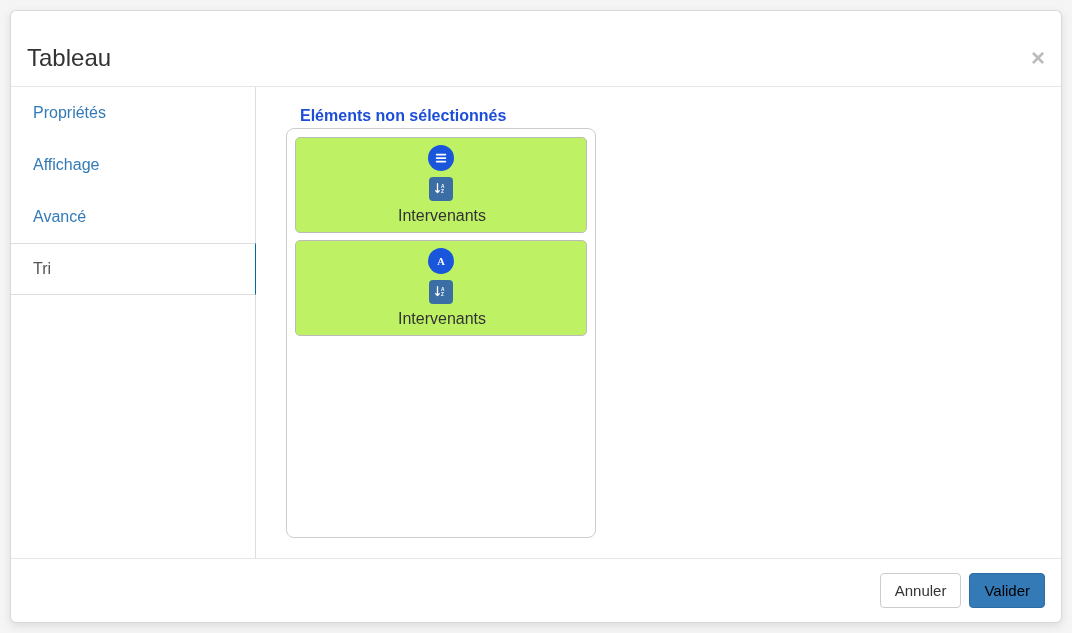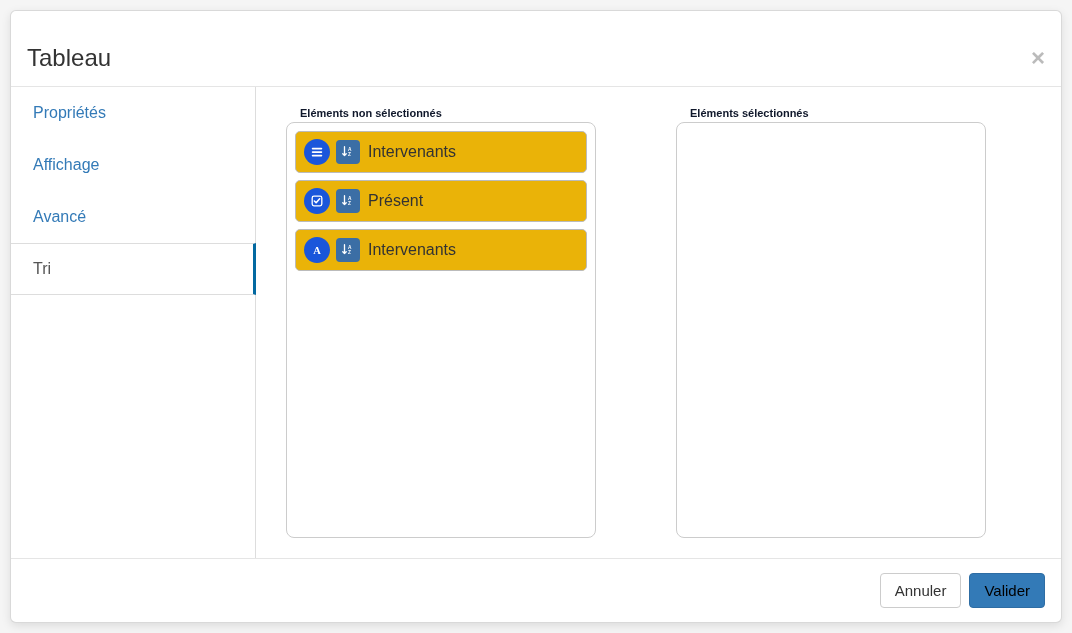--- a/index.html
+++ b/index.html
@@ -63,36 +63,36 @@
       cursor: pointer;
       border: 1px solid transparent;
       border-left: none;
       margin-right: -1px;
     }
     .sidebar-tab.active {
       color: #555;
       background: #fff;
       border-top: 1px solid #ddd;
       border-bottom: 1px solid #ddd;
-      border-right: 3px solid #0369a1;
+      border-right: 1px solid #0369a1;
     }
     .main-content {
       flex: 1;
       padding: 20px 30px;
       display: flex;
       gap: 80px;
     }
     .column {
       display: flex;
       flex-direction: column;
     }
     .column-title {
-      font-size: 11px;
+      font-size: 16px;
       font-weight: 700;
-      color: #0f172a;
+      color: #1d4ed8;
       padding-left: 14px;
       margin-bottom: 3px;
     }
     .panel {
       width: 310px;
       height: 432px;
       border: 1px solid #ccc;
       border-radius: 8px;
       padding: 8px;
       display: flex;
@@ -100,21 +100,22 @@
       gap: 7px;
     }
     .list-item {
       border: 1px solid #bbb;
       border-radius: 5px;
       padding: 7px 8px;
       display: flex;
       align-items: center;
       gap: 6px;
       cursor: grab;
-      background: #eab308;
+      background: #bef264;
+      flex-direction: column;
     }
     .type-icon {
       width: 26px;
       height: 26px;
       border-radius: 50%;
       background: #1a56db;
       display: flex;
       align-items: center;
       justify-content: center;
       flex-shrink: 0;
@@ -200,60 +201,40 @@
             <span class="sort-icon">
               <svg viewBox="0 0 16 16" fill="white">
                 <path d="M4 2 L4 12 M4 12 L2 10 M4 12 L6 10" stroke="white" stroke-width="1.5" fill="none" stroke-linecap="round" stroke-linejoin="round"></path>
                 <text x="8" y="7" font-size="5.5" font-weight="700" fill="white">A</text>
                 <text x="8" y="13" font-size="5.5" font-weight="700" fill="white">Z</text>
               </svg>
             </span>
             <span class="item-label">Intervenants</span>
           </div>
 
+
           <div class="list-item">
             <span class="type-icon">
-              <svg viewBox="0 0 16 16" fill="none">
-                <rect x="2.5" y="2.5" width="11" height="11" rx="2" stroke="white" stroke-width="1.5"></rect>
-                <path d="M5 8 L7 10 L11 5.5" stroke="white" stroke-width="1.8" stroke-linecap="round" stroke-linejoin="round"></path>
+              <svg viewBox="0 0 16 16">
+                <text x="8" y="12" text-anchor="middle" font-size="12" font-weight="700" fill="white" font-family="Georgia, serif">A</text>
               </svg>
             </span>
             <span class="sort-icon">
               <svg viewBox="0 0 16 16" fill="white">
                 <path d="M4 2 L4 12 M4 12 L2 10 M4 12 L6 10" stroke="white" stroke-width="1.5" fill="none" stroke-linecap="round" stroke-linejoin="round"></path>
                 <text x="8" y="7" font-size="5.5" font-weight="700" fill="white">A</text>
                 <text x="8" y="13" font-size="5.5" font-weight="700" fill="white">Z</text>
               </svg>
             </span>
-            <span class="item-label">Présent</span>
-          </div>
-
-          <div class="list-item">
-            <span class="type-icon">
-              <svg viewBox="0 0 16 16">
-                <text x="8" y="12" text-anchor="middle" font-size="12" font-weight="700" fill="white" font-family="Georgia, serif">A</text>
-              </svg>
-            </span>
-            <span class="sort-icon">
-              <svg viewBox="0 0 16 16" fill="white">
-                <path d="M4 2 L4 12 M4 12 L2 10 M4 12 L6 10" stroke="white" stroke-width="1.5" fill="none" stroke-linecap="round" stroke-linejoin="round"></path>
-                <text x="8" y="7" font-size="5.5" font-weight="700" fill="white">A</text>
-                <text x="8" y="13" font-size="5.5" font-weight="700" fill="white">Z</text>
-              </svg>
-            </span>
             <span class="item-label">Intervenants</span>
           </div>
 
         </div>
       </div>
 
-      <div class="column">
-        <div class="column-title">Eléments sélectionnés</div>
-        <div class="panel"></div>
-      </div>
     </div>
   </div>
 
   <div class="modal-footer">
     <button class="btn btn-default">Annuler</button>
     <button class="btn btn-primary">Valider</button>
   </div>
 </div>
 
 </body></html>

